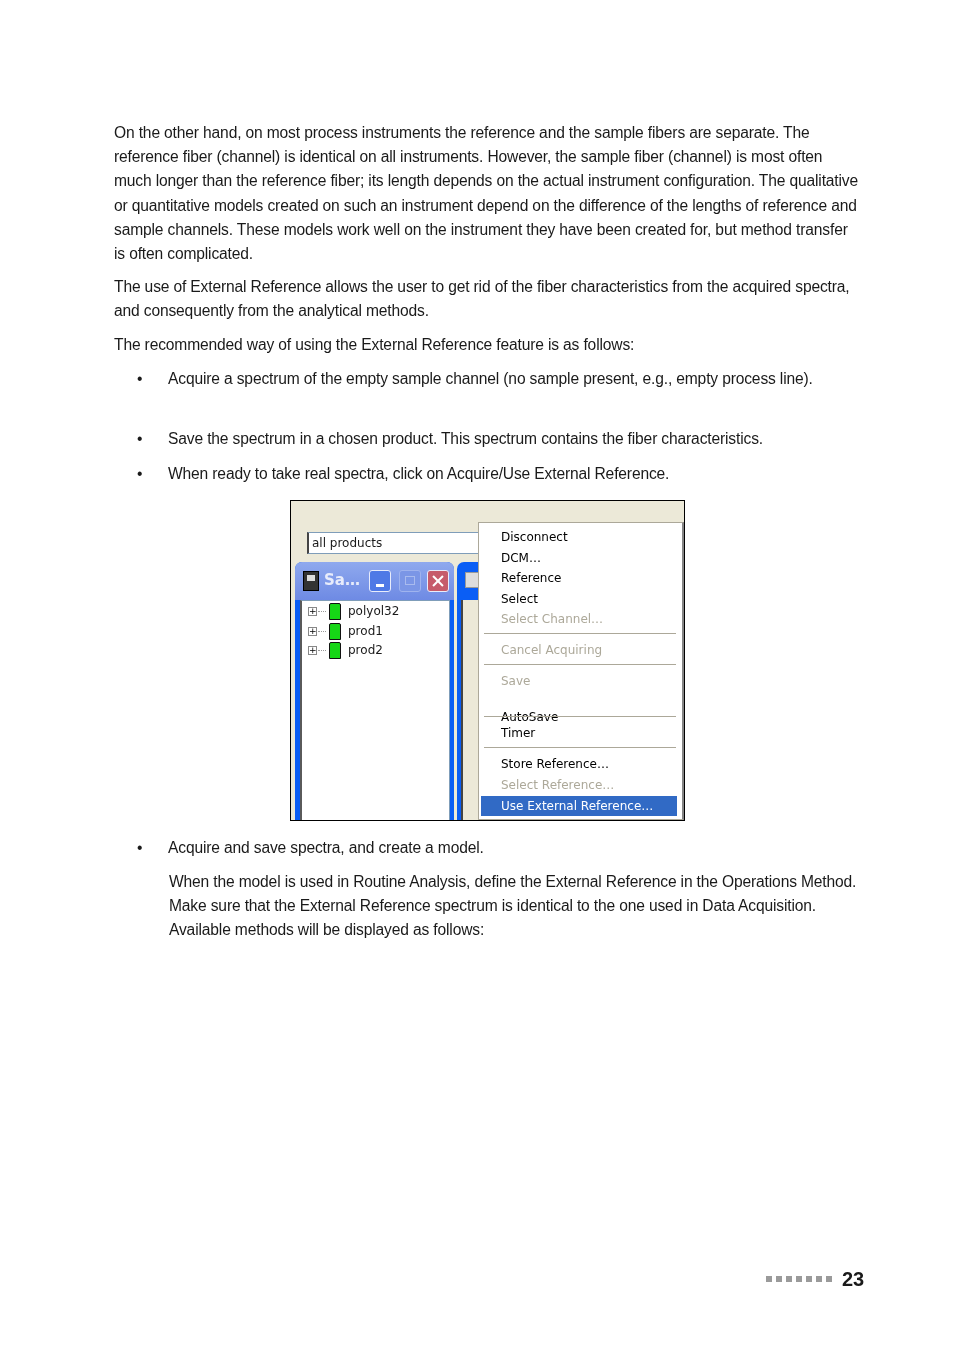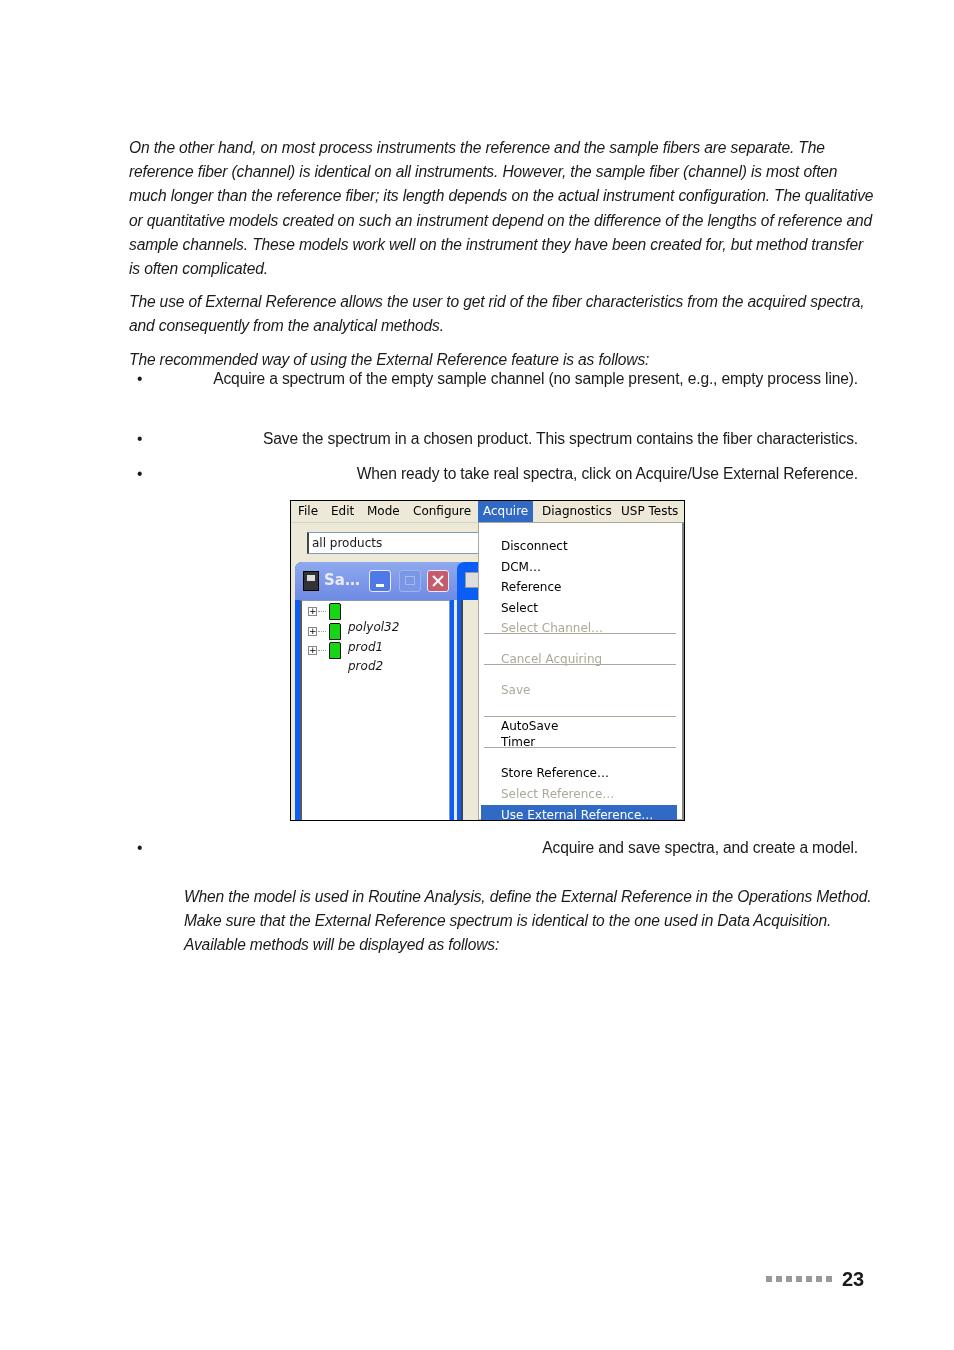--- a/index.html
+++ b/index.html
@@ -1,60 +1,60 @@
 <!DOCTYPE html>
 <html><head>
 <meta charset="utf-8">
 <style>
   html, body { margin: 0; padding: 0; background: #ffffff; }
   body { width: 954px; height: 1350px; position: relative; overflow: hidden;
          font-family: "Liberation Sans", "DejaVu Sans", sans-serif; color: #1a1a1a; }
   .page-text { position: absolute; left: 113px; width: 745px; font-size: 15.6px; line-height: 24.2px; letter-spacing: -0.15px; }
-  .para { margin: 16px; font-style: italic; }
+  .para { margin: 1px; }
   .bullet-row { position: absolute; left: 113px; width: 745px; font-size: 15.6px; line-height: 24.2px; letter-spacing: -0.15px; }
   .bullet-dot { position: absolute; left: 24px; top: 0; }
-  .bullet-text { margin-left: 55px; display: block; text-align: right; }
+  .bullet-text { margin-left: 55px; display: block; }
   .indent-para { position: absolute; left: 168px; width: 690px; font-size: 15.6px; line-height: 24.2px; letter-spacing: -0.15px; }
 
   
   .shot { position: absolute; left: 290px; top: 500px; width: 393px; height: 319px; border: 1px solid #000; overflow: hidden; background: #ece9d8;
           font-family: "DejaVu Sans", sans-serif; font-size: 12px; }
   .menubar { position: absolute; left: 0; top: 0; width: 393px; height: 21px; background: #ece9d8; border-bottom: 1px solid #d8d4c4; }
   .menu-item { position: absolute; top: 0; height: 21px; line-height: 20px; padding: 0 5px; color: #000; font-size: 12px; white-space: nowrap; }
   .menu-item.active { background: #316ac5; color: #fff; }
   .combo { position: absolute; left: 16px; top: 31px; width: 180px; height: 22px; background: #fff; border: 1px solid #7f9db9; border-left: 2px solid #444; box-sizing: border-box; line-height: 20px; padding-left: 3px; font-size: 12px; }
 
   .child-win { position: absolute; left: 4px; top: 61px; width: 159px; height: 260px; background: #0a5ef5; border-radius: 7px 7px 0 0; }
   .child-win .titlebar { position: absolute; left: 0; top: 0; width: 159px; height: 38px; border-radius: 7px 7px 0 0;
-          background: linear-gradient(#8fa9ee, #6e8ae4); padding-left: 12px; }
+          background: linear-gradient(#8fa9ee, #6e8ae4); }
   .child-title { position: absolute; left: 29px; top: 9px; color: #e8ecfb; font-weight: bold; font-size: 15px; }
   .win-icon { position: absolute; left: 8px; top: 9px; width: 14px; height: 18px; background: #333; border: 1px solid #000; }
   .win-icon::after { content: ""; position: absolute; left: 3px; top: 3px; width: 8px; height: 6px; background: #ddd; }
   .tb-btn { position: absolute; top: 8px; width: 22px; height: 22px; border-radius: 3px; border: 1px solid #e8ecfb; box-sizing: border-box; }
   .tb-min { left: 74px; background: #4f79e6; }
   .tb-min::after { content: ""; position: absolute; left: 6px; top: 13px; width: 8px; height: 3px; background: #fff; }
   .tb-max { left: 104px; background: #7b96e6; border-color: #9fb3ee; }
   .tb-max::after { content: ""; position: absolute; left: 5px; top: 5px; width: 10px; height: 9px; border: 1px solid #a9bbee; box-sizing: border-box; }
   .tb-close { left: 132px; background: #c65b6b; }
   .tb-close::before, .tb-close::after { content: ""; position: absolute; left: 9px; top: 3px; width: 2px; height: 14px; background: #fff; }
   .tb-close::before { transform: rotate(45deg); } .tb-close::after { transform: rotate(-45deg); }
   .tree { position: absolute; left: 5px; top: 38px; width: 150px; height: 222px; background: #fff; border: 1px solid #7f9db9; box-sizing: border-box; border-left: 2px solid #5a5a5a; }
   .tree-row { position: absolute; left: 6px; height: 19px; line-height: 19px; font-size: 12px; white-space: nowrap; }
   .expander { position: absolute; left: 0; top: 5px; width: 9px; height: 9px; border: 1px solid #888; box-sizing: border-box; background: #fff; font-size: 9px; line-height: 7px; text-align: center; color: #000; }
   .connector { position: absolute; left: 10px; top: 9px; width: 8px; border-top: 1px dotted #999; }
   .node-icon { position: absolute; left: 21px; top: 1px; width: 10px; height: 15px; background: #16d616; border: 1px solid #111; border-radius: 2px 2px 0 0; }
-  .node-label { position: absolute; left: 40px; top: 16px; font-style: italic; }
+  .node-label { position: absolute; left: 40px; top: 0; }
 
   .bg-win { position: absolute; left: 166px; top: 61px; width: 40px; height: 260px; background: #0a5ef5; border-radius: 7px 0 0 0; }
   .bg-win .icon-sq { position: absolute; left: 8px; top: 10px; width: 14px; height: 14px; background: #ddd; border: 1px solid #999; }
   .bg-win .inner { position: absolute; left: 4px; top: 38px; width: 40px; height: 222px; background: #ece9d8; border-left: 2px solid #444; }
 
   
   .dropdown { position: absolute; left: 187px; top: 21px; width: 206px; height: 298px; background: #fff; border: 1px solid #aca899; border-right: 2px solid #848484; box-sizing: border-box; }
-  .dd-item { position: absolute; left: 2px; width: 196px; height: 20px; line-height: 20px; padding-left: 20px; box-sizing: border-box; font-size: 12px; color: #000; white-space: nowrap; margin-top: 9px; }
+  .dd-item { position: absolute; left: 2px; width: 196px; height: 20px; line-height: 20px; padding-left: 20px; box-sizing: border-box; font-size: 12px; color: #000; white-space: nowrap; }
   .dd-item.disabled { color: #aca899; }
   .dd-item.selected { background: #316ac5; color: #fff; }
   .dd-sep { position: absolute; left: 5px; width: 192px; border-top: 1px solid #aca899; }
   .right-edge { position: absolute; left: 391px; top: 61px; width: 3px; height: 260px; background: #0a5ef5; }
 
   
   .footer-dots { position: absolute; left: 766px; top: 1276px; height: 6px; display: flex; gap: 4px; }
   .footer-dots span { width: 6px; height: 6px; background: #9a9a9a; display: inline-block; }
   .page-number { position: absolute; left: 842px; top: 1268px; font-weight: bold; font-size: 20px; color: #1a1a1a; }
 </style>
@@ -72,29 +72,20 @@
 <div class="bullet-row" style="top:427px">
   <span class="bullet-dot">•</span>
   <span class="bullet-text">Save the spectrum in a chosen product. This spectrum contains the fiber characteristics.</span>
 </div>
 <div class="bullet-row" style="top:462px">
   <span class="bullet-dot">•</span>
   <span class="bullet-text">When ready to take real spectra, click on Acquire/Use External Reference.</span>
 </div>
 
 <div class="shot">
-  <div class="menubar">
-    <span class="menu-item" style="left:2px">File</span>
-    <span class="menu-item" style="left:35px">Edit</span>
-    <span class="menu-item" style="left:71px">Mode</span>
-    <span class="menu-item" style="left:117px">Configure</span>
-    <span class="menu-item active" style="left:187px">Acquire</span>
-    <span class="menu-item" style="left:246px">Diagnostics</span>
-    <span class="menu-item" style="left:325px">USP Tests</span>
-  </div>
 
   <div class="combo">all products</div>
 
   <div class="child-win">
     <div class="titlebar">
       <span class="win-icon"></span>
       <span class="child-title">Sa…</span>
       <span class="tb-btn tb-min"></span>
       <span class="tb-btn tb-max"></span>
       <span class="tb-btn tb-close"></span>

